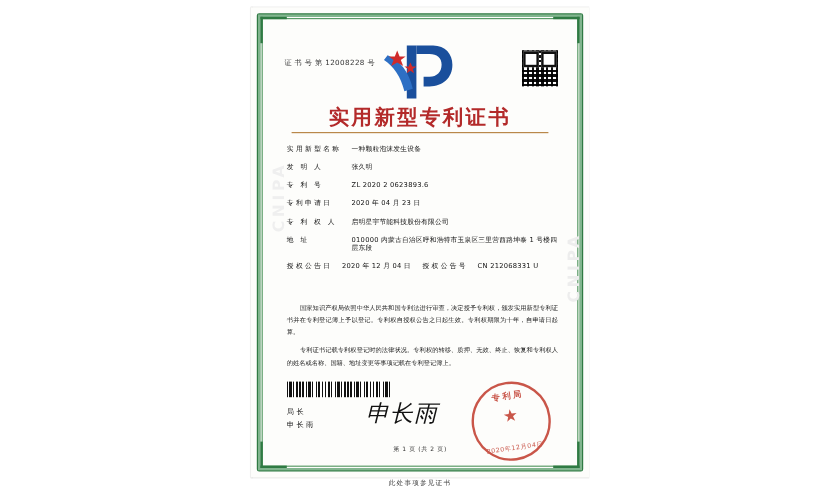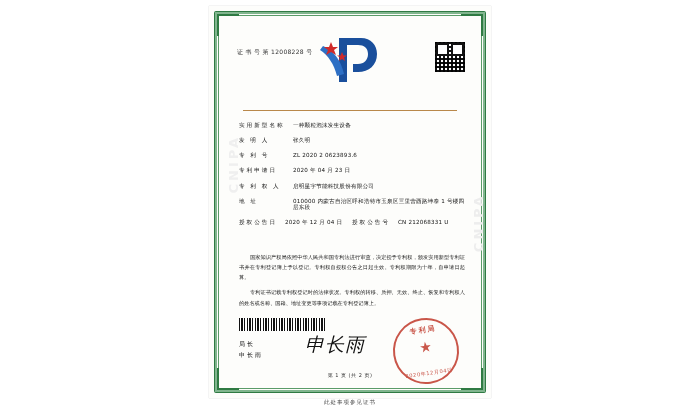--- a/index.html
+++ b/index.html
@@ -308,20 +308,21 @@
     <div class="qr"></div>
 
     <svg class="logo" viewBox="0 0 66 48" xmlns="http://www.w3.org/2000/svg">
       <path d="M30 2 L44 2 C54 2 60 9 60 18 C60 29 52 36 41 36 L36 36 L36 28 L41 28 C47 28 51 24 51 18 C51 12 47 9 41 9 L30 9 Z" fill="#1a4f9c"></path>
       <path d="M30 2 L30 46 L22 46 L22 2 Z" fill="#1a4f9c"></path>
       <path d="M6 10 C16 14 24 24 27 38 L20 40 C17 28 11 19 3 14 Z" fill="#2d6fc4"></path>
       <polygon points="14,6 16,11 21,11 17,14 19,19 14,16 9,19 11,14 7,11 12,11" fill="#cf2a2a"></polygon>
       <polygon points="25,16 26.5,19.5 30,19.5 27,21.5 28,25 25,23 22,25 23,21.5 20,19.5 23.5,19.5" fill="#cf2a2a"></polygon>
     </svg>
 
+    <div class="title">实用新型专利证书</div>
     <div class="title-rule"></div>
 
     <div class="fields">
       <div class="field-row">
         <div class="field-label">实用新型名称</div>
         <div class="field-value">一种颗粒泡沫发生设备</div>
       </div>
       <div class="field-row">
         <div class="field-label">发 明 人</div>
         <div class="field-value">张久明</div>

